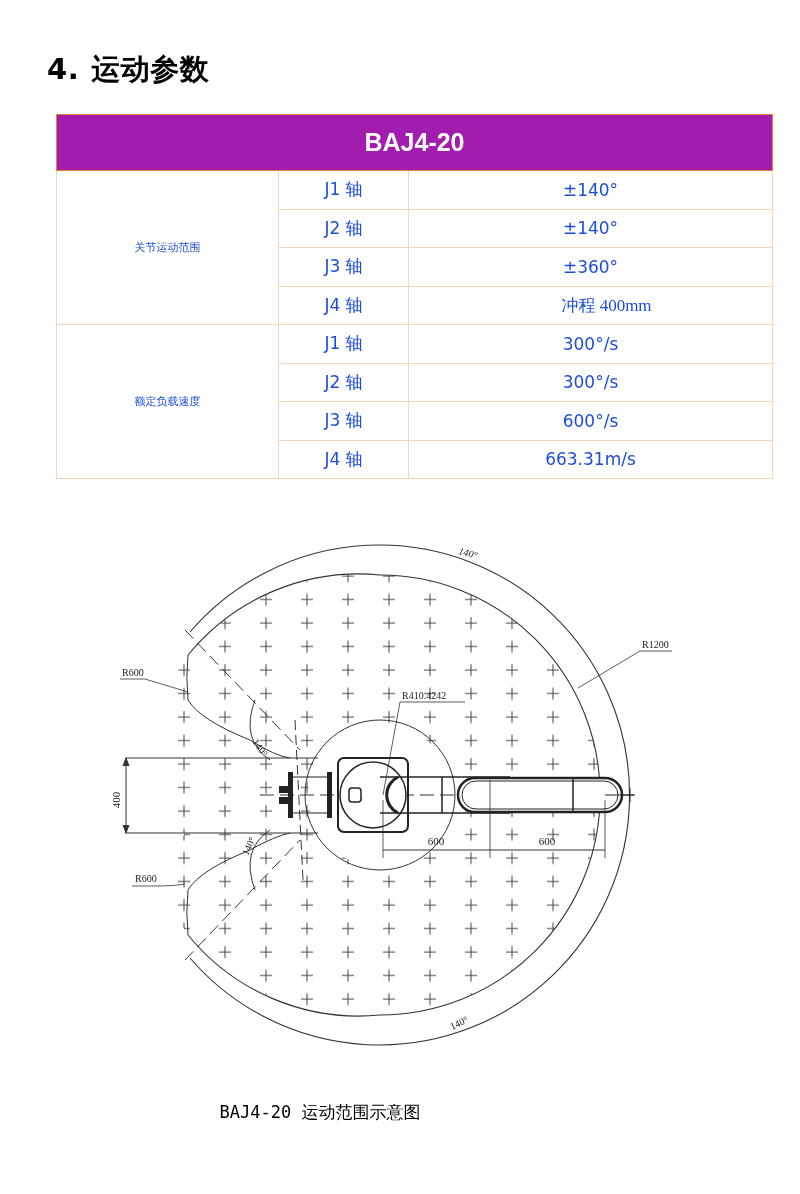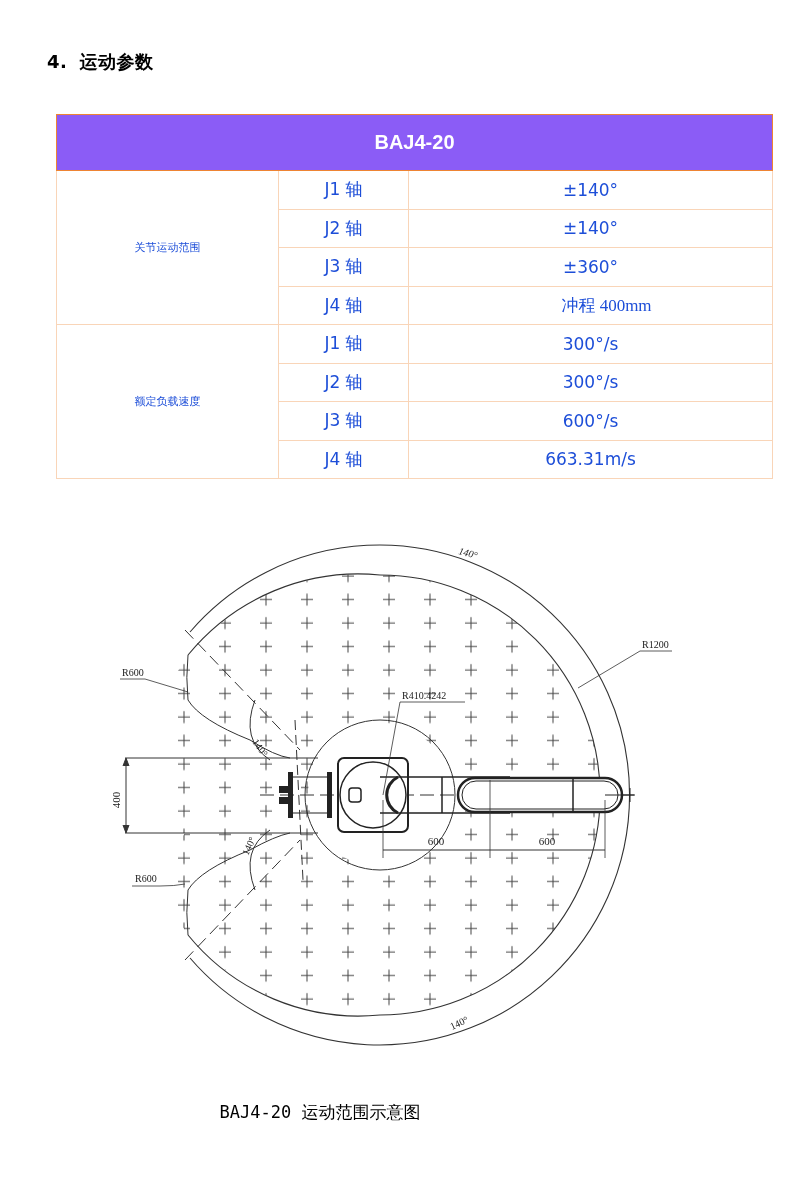--- a/index.html
+++ b/index.html
@@ -1,21 +1,21 @@
 <!DOCTYPE html>
 <html><head>
 <meta charset="utf-8">
 <style>
   html, body { margin: 0; padding: 0; background: #ffffff; }
   body { width: 800px; height: 1194px; position: relative; overflow: hidden; font-family: "Liberation Sans", "DejaVu Sans", sans-serif; color: #000; }
-  .section-title { position: absolute; left: 47px; top: 50px; font-size: 18px; font-weight: bold; letter-spacing: 0.5px; font-family: "DejaVu Sans", sans-serif; }
+  .section-title { position: absolute; left: 47px; top: 50px; font-size: 29px; font-weight: bold; letter-spacing: 0.5px; font-family: "DejaVu Sans", sans-serif; }
   .section-title .num { margin-right: 12px; }
   table.spec { position: absolute; left: 56px; top: 114px; width: 716px; border-collapse: collapse; table-layout: fixed; }
   table.spec td { border: 1.5px solid #f9d5b8; text-align: center; font-size: 17px; font-family: "DejaVu Sans", sans-serif; color: #1d4ed8; padding: 0; }
-  table.spec tr.head td { background: #8b5cf6; color: #fff; font-weight: bold; height: 55px; font-size: 20px; border-color: #ee8433; font-family: "Liberation Sans", sans-serif; }
+  table.spec tr.head td { background: #a21caf; color: #fff; font-weight: bold; height: 55px; font-size: 25px; border-color: #ee8433; font-family: "Liberation Sans", sans-serif; }
   table.spec tr.row td { height: 37.5px; }
   table.spec td.group { font-size: 11px; }
   .col1 { width: 222px; } .col2 { width: 130px; } .col3 { width: 364px; }
   .diagram { position: absolute; left: 0; top: 520px; width: 800px; height: 560px; }
   .caption { position: absolute; left: 0; width: 640px; top: 1101px; text-align: center; font-size: 17px; font-family: "DejaVu Sans Mono", monospace; box-sizing: border-box; }
   svg text { font-family: "Liberation Serif", serif; fill: #222; }
 </style>
 </head>
 <body>
 

